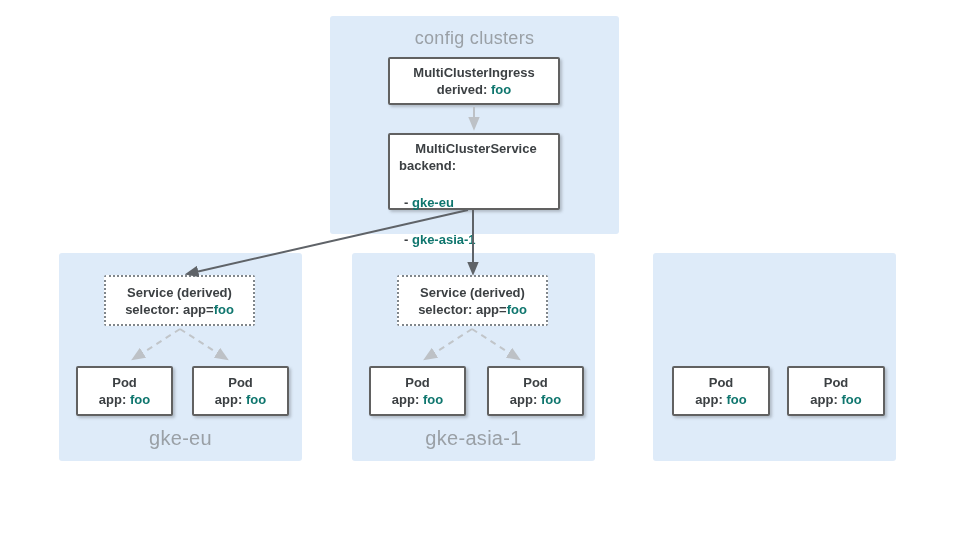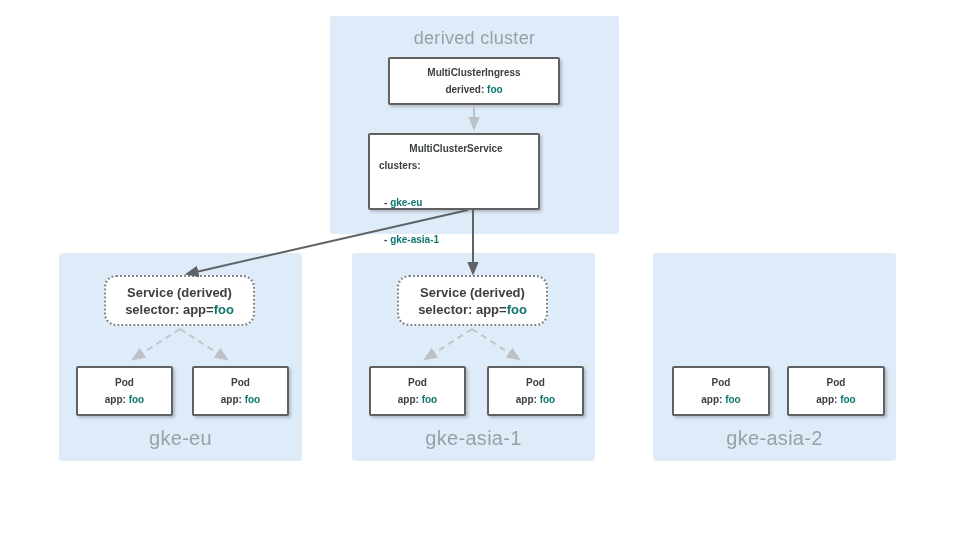--- a/index.html
+++ b/index.html
@@ -16,56 +16,56 @@
   }
   .cluster-label{
     position:absolute;text-align:center;color:#9AA0A6;
     font-size:20px;font-weight:400;letter-spacing:.3px;
   }
   .box{
     position:absolute;background:#ffffff;border:2px solid #616161;
     border-radius:2px;box-shadow:2px 2px 3px rgba(60,64,67,.28);
     box-sizing:border-box;display:flex;flex-direction:column;
     align-items:center;justify-content:center;
-    font-size:10px;font-weight:700;color:#3C4043;line-height:17px;
+    font-size:13px;font-weight:700;color:#3C4043;line-height:17px;
     z-index:2;
   }
   .dotted-box{
     position:absolute;background:#ffffff;border:2px dotted #80868B;
-    border-radius:12px;box-sizing:border-box;display:flex;flex-direction:column;
+    border-radius:2px;box-sizing:border-box;display:flex;flex-direction:column;
     align-items:center;justify-content:center;
     font-size:13px;font-weight:700;color:#3C4043;line-height:17px;
     z-index:2;
   }
   .mcs-body{align-items:flex-start;padding-left:9px;justify-content:flex-start;padding-top:5px;}
   .mcs-title{width:154px;text-align:center;}
   .mcs-item{padding-left:5px;margin-top:20px;}
   .blue{color:#0f766e;}
   .arrows{position:absolute;left:0;top:0;z-index:3;pointer-events:none;}
 </style>
 </head>
 <body>
 
 <div id="canvas">
 
   <div class="section" style="left:330px;top:16px;width:289px;height:218px;">
-    <div class="section-title" style="top:12px;">derived cluster</div>
+    <div class="section-title" style="top:12px;">config clusters</div>
   </div>
 
   <div class="box" style="left:388px;top:57px;width:172px;height:48px;">
     <div>MultiClusterIngress</div>
     <div>
       <span>derived:</span>
       <span class="blue">foo</span>
     </div>
   </div>
 
-  <div class="box mcs-body" style="left:368px;top:133px;width:172px;height:77px;">
+  <div class="box mcs-body" style="left:388px;top:133px;width:172px;height:77px;">
     <div class="mcs-title">MultiClusterService</div>
-    <div>clusters:</div>
+    <div>backend:</div>
     <div class="mcs-item">
       <span>-</span>
       <span class="blue">gke-eu</span>
     </div>
     <div class="mcs-item">
       <span>-</span>
       <span class="blue">gke-asia-1</span>
     </div>
   </div>
 
@@ -113,21 +113,20 @@
   </div>
   <div class="box" style="left:487px;top:366px;width:97px;height:50px;">
     <div>Pod</div>
     <div>
       <span>app:</span>
       <span class="blue">foo</span>
     </div>
   </div>
 
   <div class="section" style="left:653px;top:253px;width:243px;height:208px;"></div>
-  <div class="cluster-label" style="left:653px;top:427px;width:243px;">gke-asia-2</div>
 
   <div class="box" style="left:672px;top:366px;width:98px;height:50px;">
     <div>Pod</div>
     <div>
       <span>app:</span>
       <span class="blue">foo</span>
     </div>
   </div>
   <div class="box" style="left:787px;top:366px;width:98px;height:50px;">
     <div>Pod</div>

